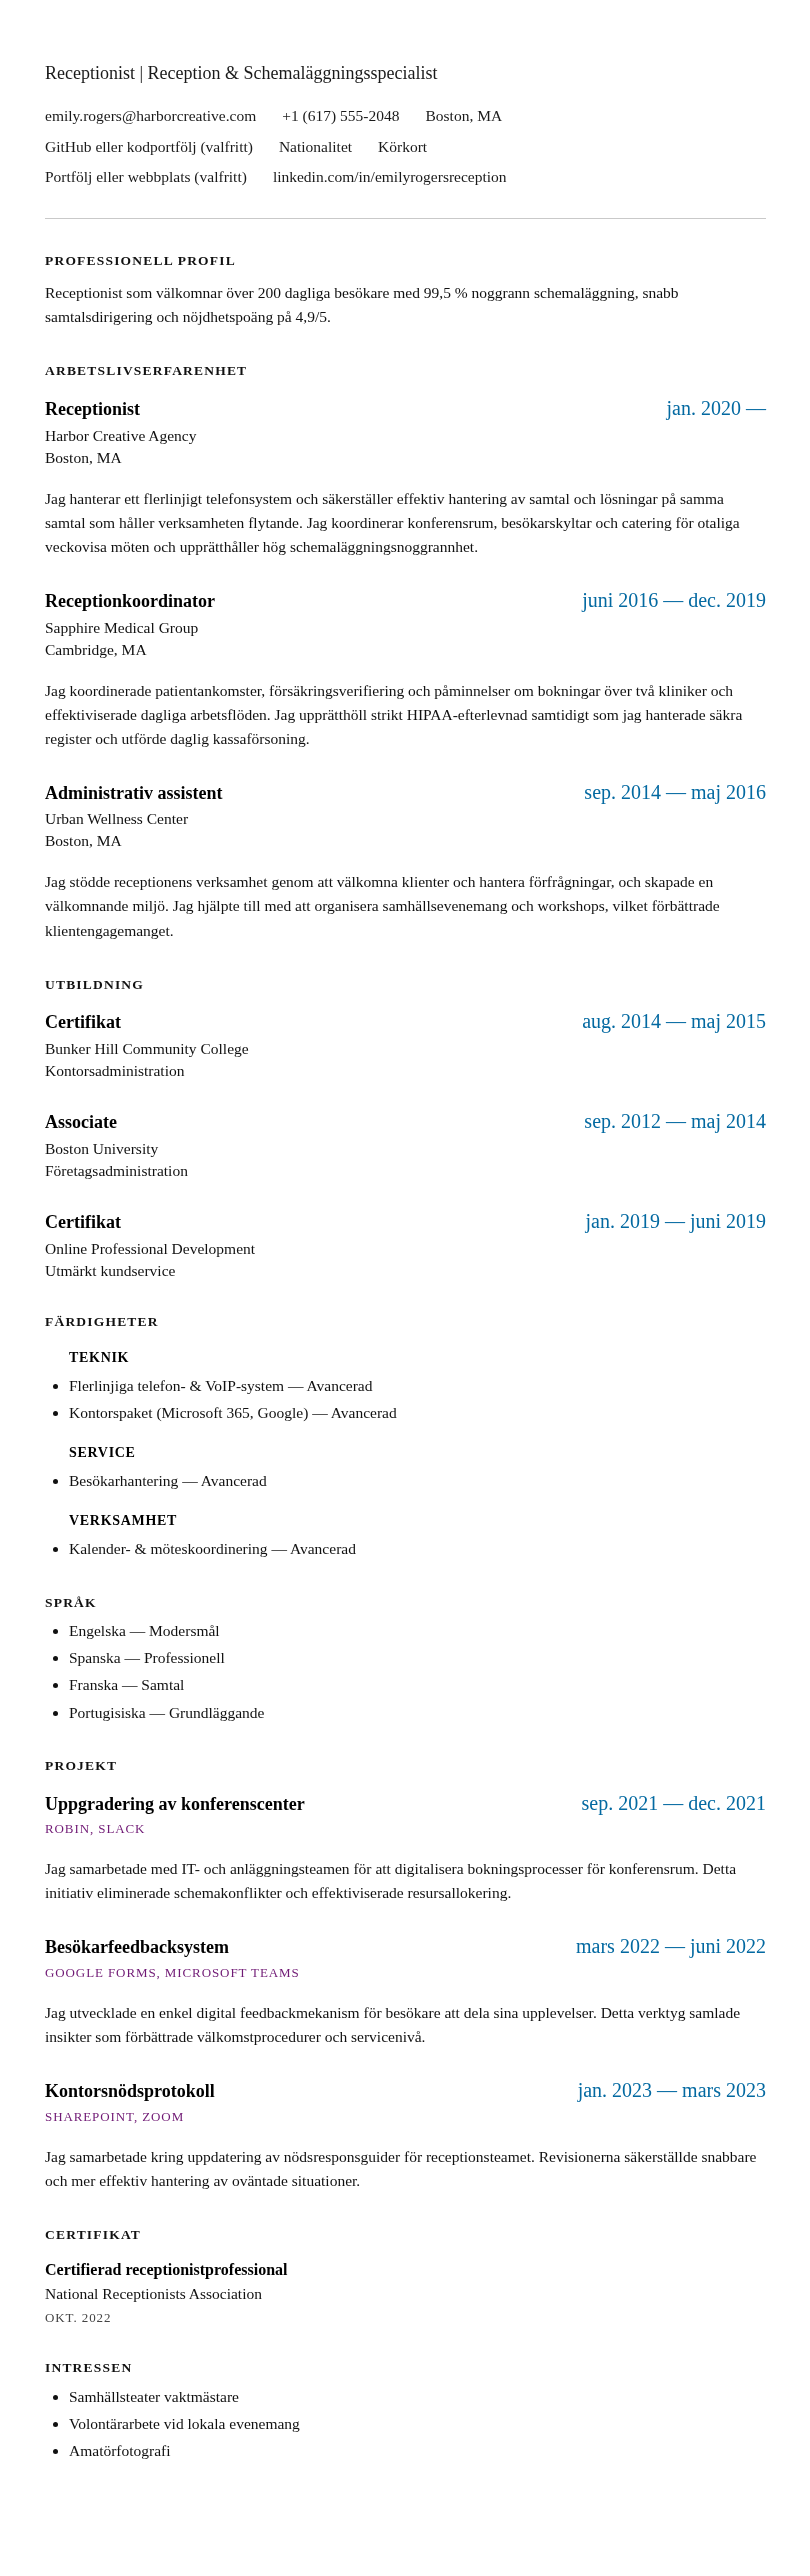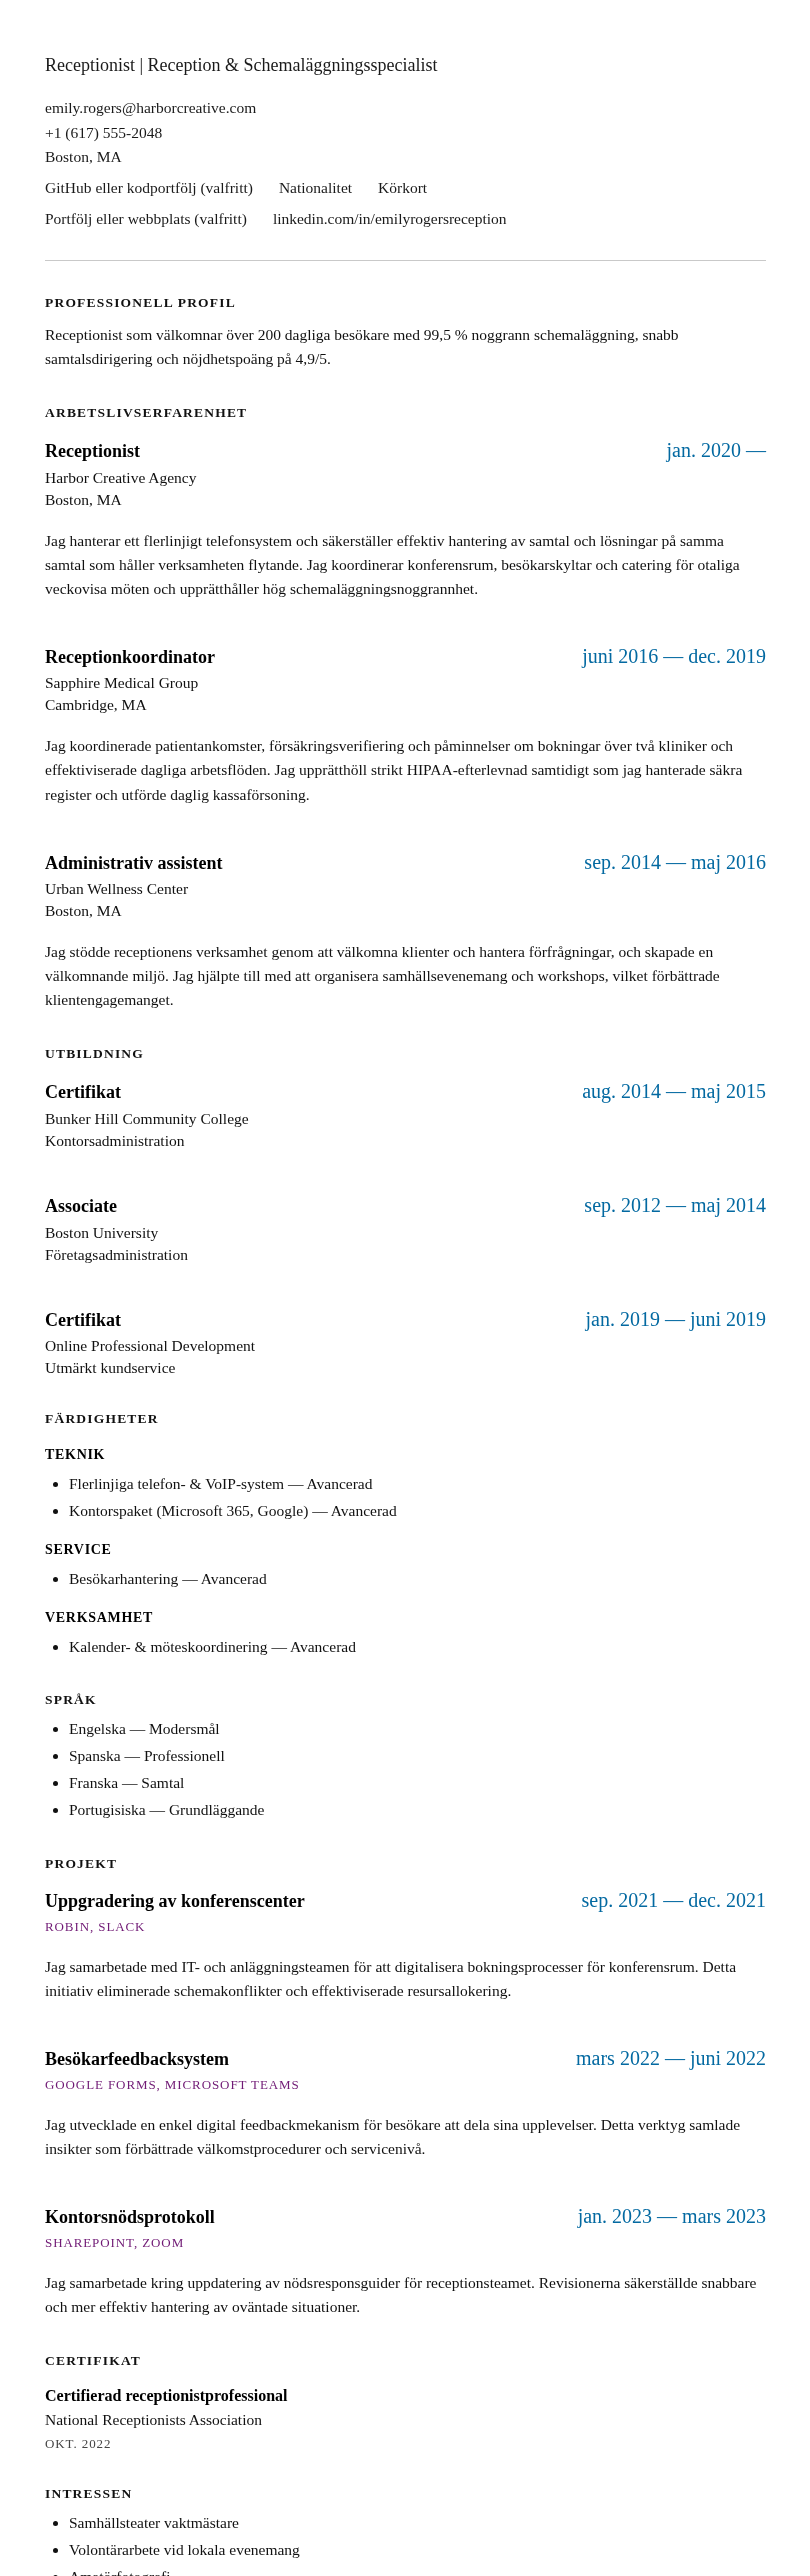--- a/index.html
+++ b/index.html
@@ -9,50 +9,50 @@
     min-height: 2576px;
     margin: 0 auto;
     padding: 39px 45px 54px 45px;
     font-family: "Liberation Serif", "DejaVu Serif", serif;
     color: #111111;
     font-size: 15.5px;
   }
 
   
   .name { font-size: 35px; font-weight: 700; line-height: 1.15; color: #000; }
-  .subtitle { font-size: 18px; margin-top: 16px; color: #1a1a1a; }
+  .subtitle { font-size: 18px; margin-top: 24px; color: #1a1a1a; }
   .contact-block { margin-top: 21.6px; }
   .contact-row { display: flex; flex-wrap: wrap; gap: 4px 26px; line-height: 1.35; margin-top: 10px; }
-  .contact-row:first-child { margin-top: 0; flex-direction: column; }
+  .contact-row:first-child { margin-top: 0; }
   .contact-item { font-size: 15.5px; color: #1a1a1a; }
 
   .divider { border: none; border-top: 1.4px solid #c9c9c9; margin-top: 30px; }
 
   
   .section { margin-top: 34px; }
   .section-heading { font-size: 13.5px; font-weight: 700; letter-spacing: 1.2px; color: #111; }
 
   .profile-text { font-size: 15.5px; line-height: 1.55; margin-top: 12px; max-width: 703px; }
 
   
   .entry { margin-top: 17.6px; }
-  .entry + .entry { margin-top: 44px; }
+  .entry + .entry { margin-top: 30px; }
   .entry-head { display: flex; justify-content: space-between; align-items: baseline; }
   .entry-title { font-size: 18px; font-weight: 700; color: #000; }
   .entry-title--sm { font-size: 16px; }
   .entry-dates { font-size: 20px; color: #0369a1; white-space: nowrap; margin-left: 20px; }
   .entry-org { font-size: 15.5px; margin-top: 6.8px; }
   .entry-loc { font-size: 15.5px; margin-top: 4px; }
   .entry-desc { font-size: 15.5px; line-height: 1.55; margin-top: 20px; max-width: 722px; }
   .entry-tools { font-size: 13px; letter-spacing: 0.9px; color: #701a75; margin-top: 6.8px; }
   .cert-date { font-size: 13px; letter-spacing: 0.9px; color: #444; margin-top: 6.8px; }
 
   
   .skill-group { margin-top: 20px; }
-  .group-heading { font-size: 14px; font-weight: 700; letter-spacing: 0.7px; color: #000; }
+  .group-heading { font-size: 14px; font-weight: 700; letter-spacing: 0.7px; color: #000; margin-left: 24px; }
   .bullets { margin-top: 9.5px; padding-left: 24px; list-style: disc; }
   .bullets li { font-size: 15.5px; line-height: 1.45; margin-top: 4.7px; }
 </style>
 </head>
 <body>
 
 <div class="page">
 
   <header class="resume-header">
     <p class="subtitle">Receptionist | Reception &amp; Schemaläggningsspecialist</p>

